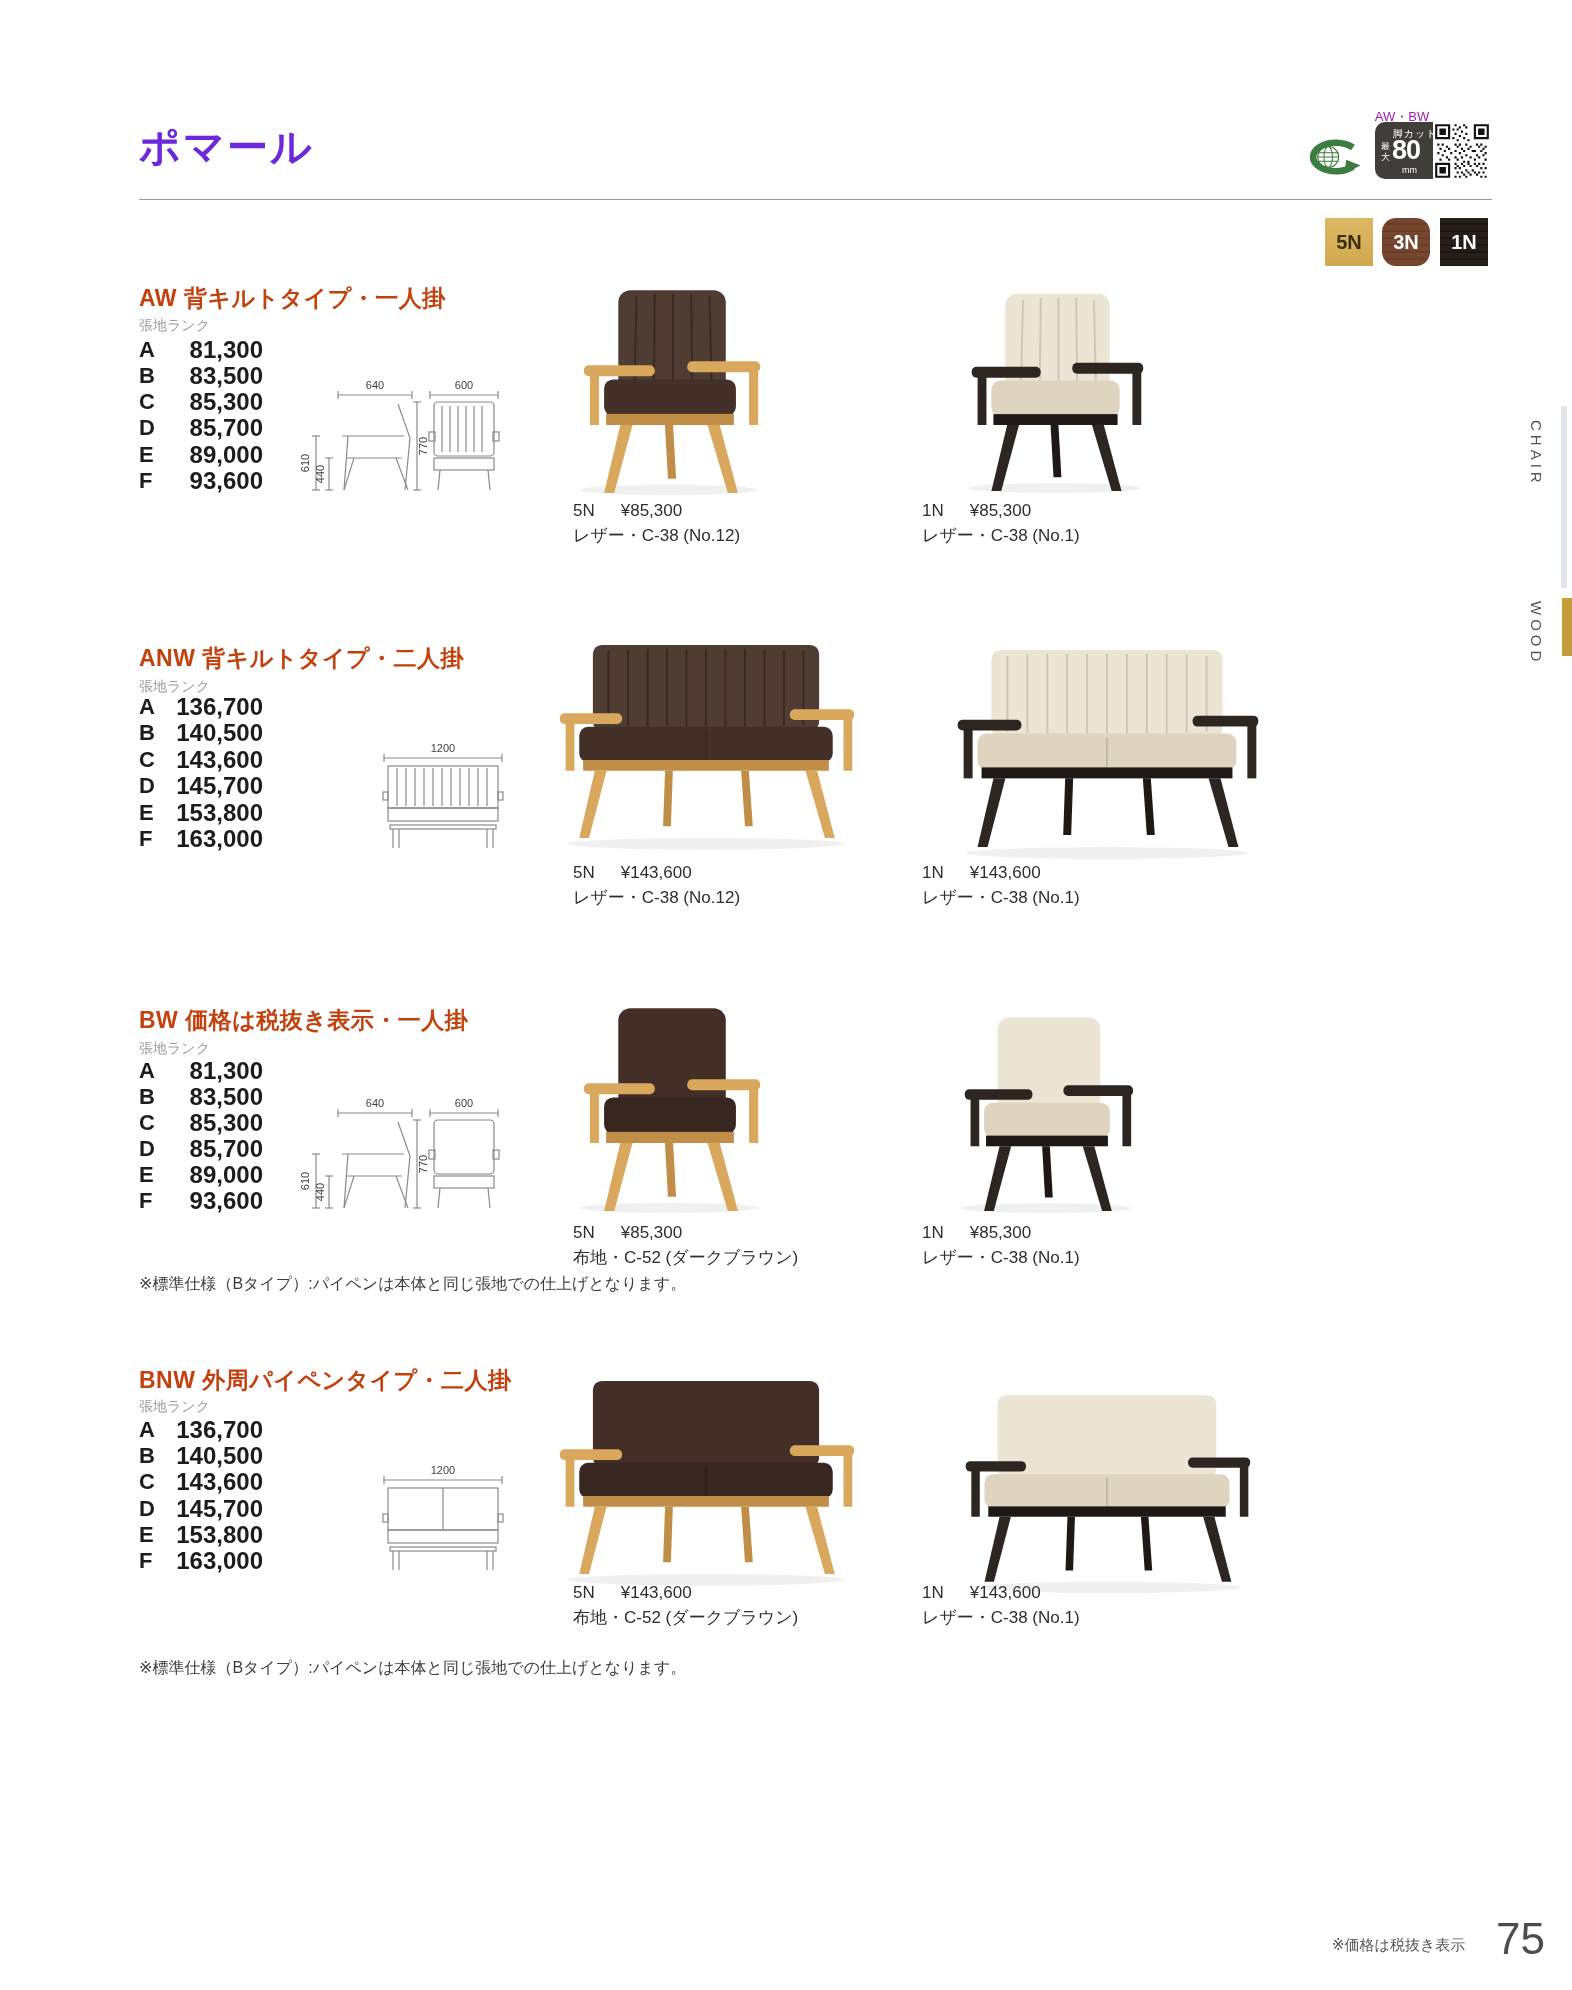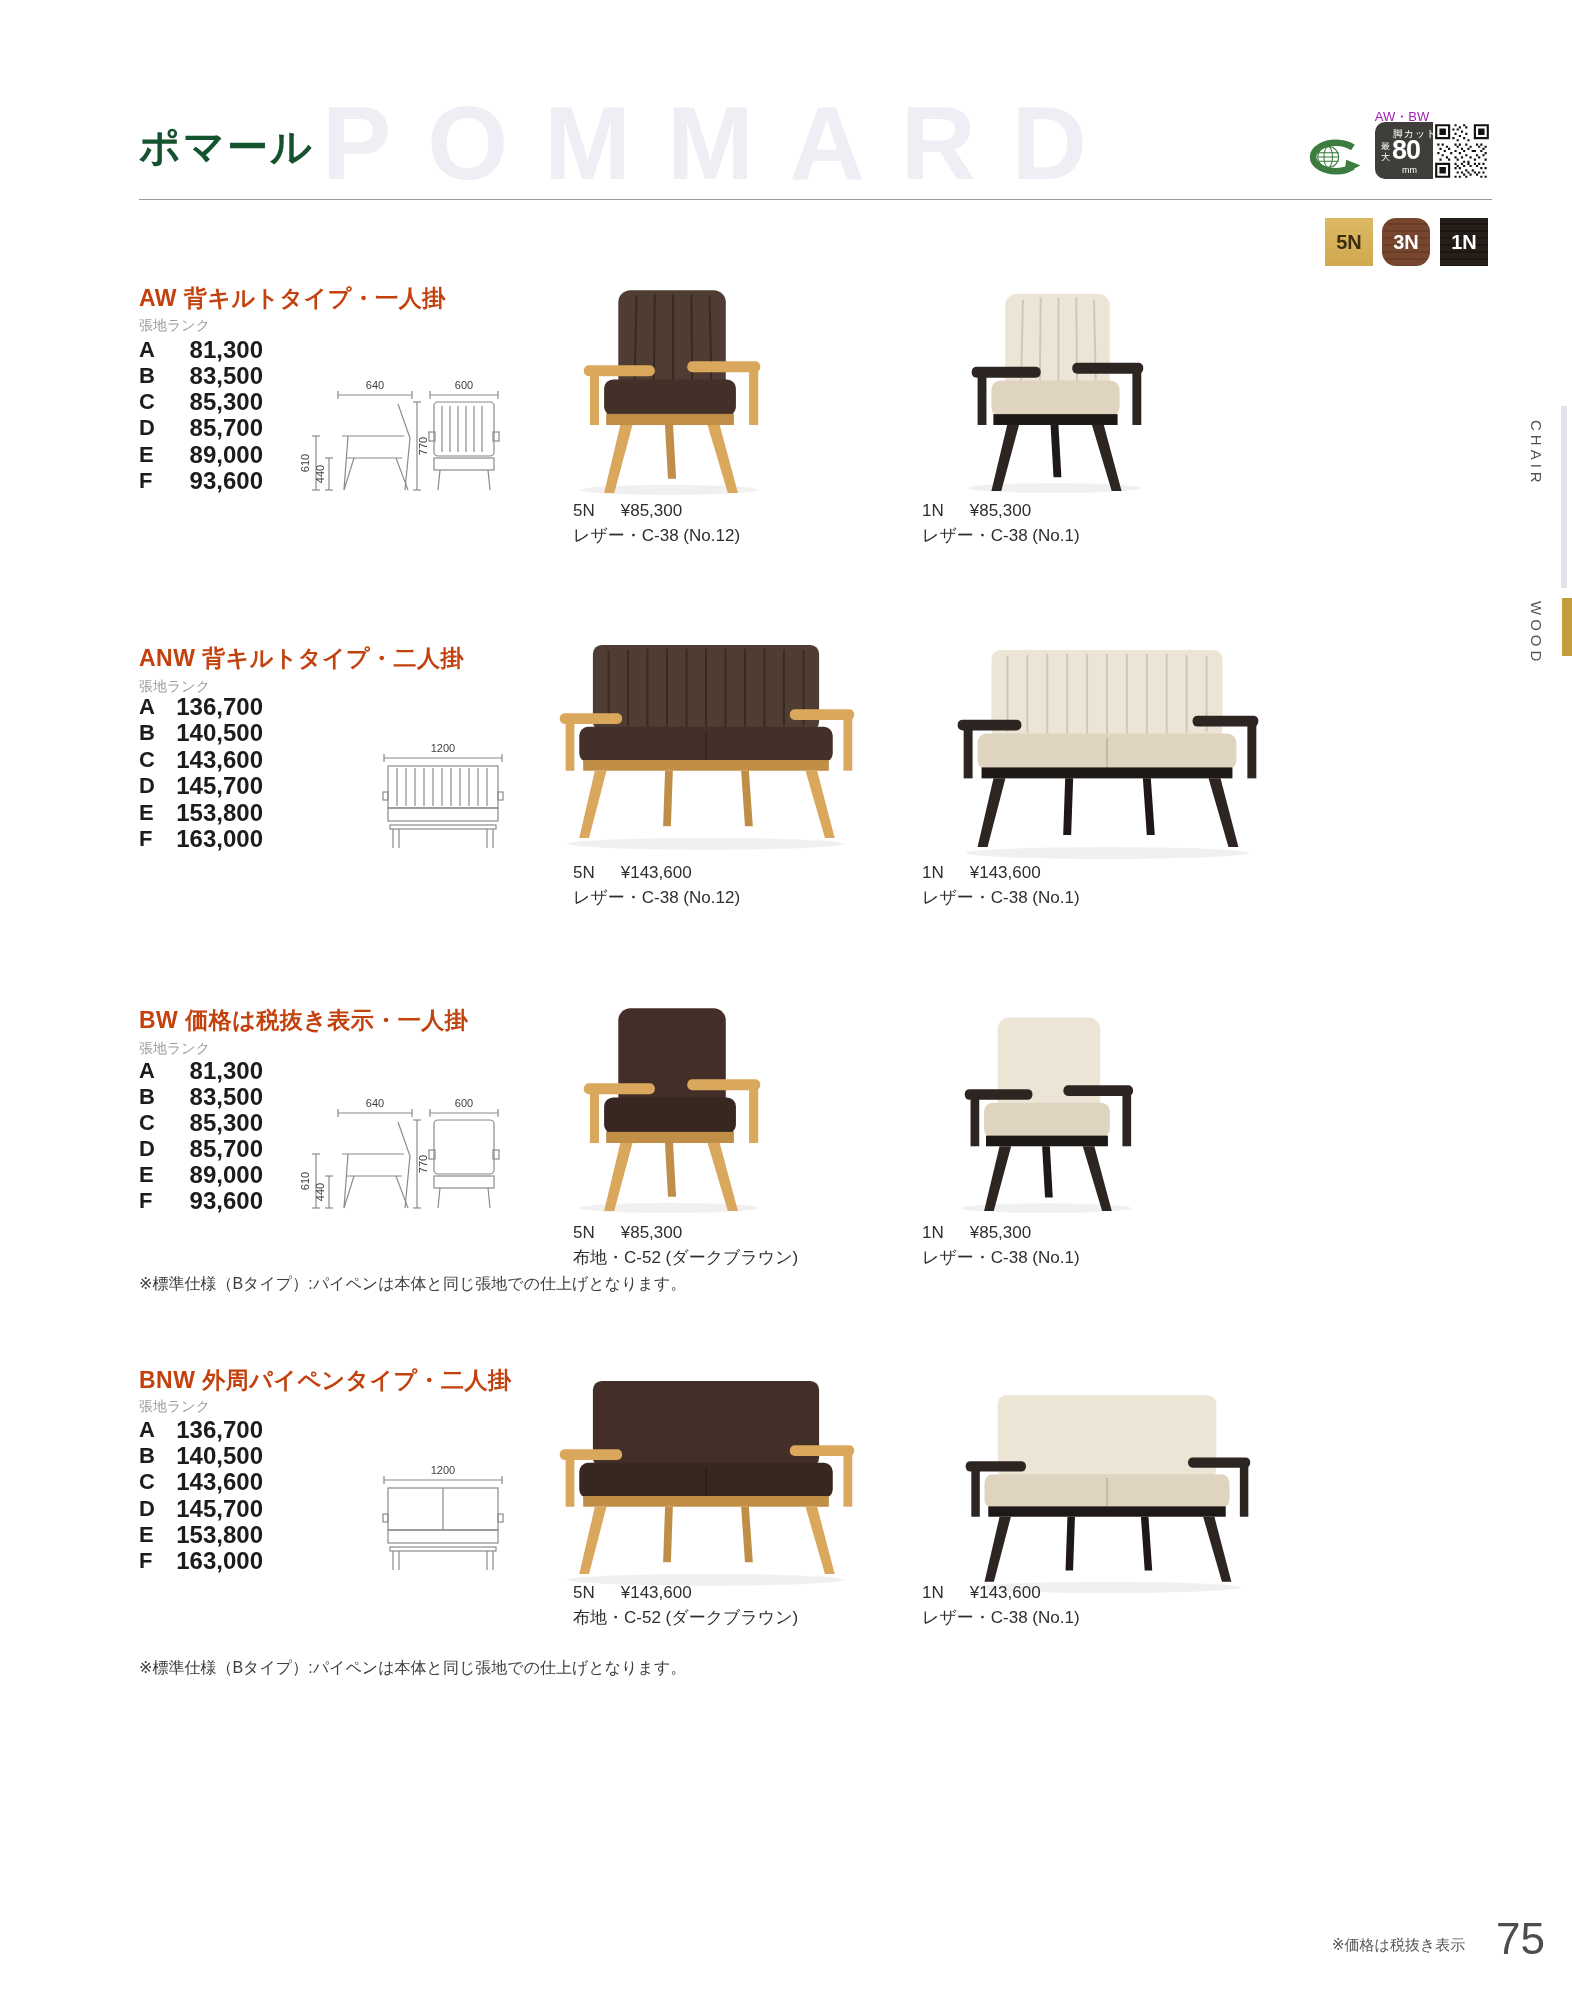--- a/index.html
+++ b/index.html
@@ -3,21 +3,21 @@
 <meta charset="utf-8">
 <style>
   html,body{margin:0;padding:0;background:#ffffff;}
   .page{position:relative;width:1572px;height:1990px;background:#fff;overflow:hidden;
         font-family:"Liberation Sans","DejaVu Sans",sans-serif;color:#222;}
   .abs{position:absolute;}
 
   
   .watermark{top:84px;left:322px;font-size:104px;font-weight:700;color:#edeff4;
              letter-spacing:36px;white-space:nowrap;z-index:0;}
-  .title{top:120px;left:139px;font-size:41px;font-weight:700;color:#14532d;z-index:2;letter-spacing:2px;text-align:center;}
+  .title{top:120px;left:139px;font-size:41px;font-weight:700;color:#6d28d9;z-index:2;letter-spacing:2px;text-align:center;}
   .header-rule{top:199px;left:139px;width:1353px;border-top:1.5px solid #9a9a9a;z-index:2;}
   .spec-line{top:219px;left:139px;font-size:16px;color:#1d1d1d;letter-spacing:.2px;z-index:2;}
 
   .models-label{top:108px;left:1370px;width:64px;text-align:center;font-size:13px;color:#a21caf;}
   .legcut-badge{top:122px;left:1375px;width:54px;height:57px;background:#403e3b;border-radius:10px;color:#fff;padding-left:26px;}
   .lc-title{position:absolute;top:5px;left:0;width:100%;text-align:center;font-size:10px;letter-spacing:1px;}
   .lc-max{position:absolute;left:6px;top:19px;font-size:9px;line-height:11px;text-align:center;}
   .lc-50{position:absolute;left:17px;top:13px;font-size:27px;font-weight:700;letter-spacing:-1px;}
   .lc-mm{position:absolute;left:27px;top:43px;font-size:9px;}
   .qr{top:122px;left:1433px;}
@@ -58,21 +58,20 @@
 
   .diagram line,.diagram path,.diagram rect{stroke:#8a8a8a;fill:none;stroke-width:1.2;}
   .diagram text{fill:#3f3f3f;font-size:11px;stroke:none;}
   .dg-plain .dchannels{display:none;}
 </style>
 </head>
 <body>
 
 <div class="page">
 
-  <div class="abs watermark">POMMARD</div>
   <div class="abs title">ポマール</div>
   <div class="abs header-rule"></div>
 
   <svg class="abs" style="left:1303px;top:138px" width="58" height="38" viewBox="0 0 60 40">
     <g stroke="#3c7d3f" fill="none" stroke-width="1.1">
       <circle cx="26" cy="20" r="11"></circle>
       <ellipse cx="26" cy="20" rx="4.5" ry="11"></ellipse>
       <line x1="15" y1="15.5" x2="37" y2="15.5"></line>
       <line x1="15" y1="24.5" x2="37" y2="24.5"></line>
       <line x1="15" y1="20" x2="37" y2="20"></line>

